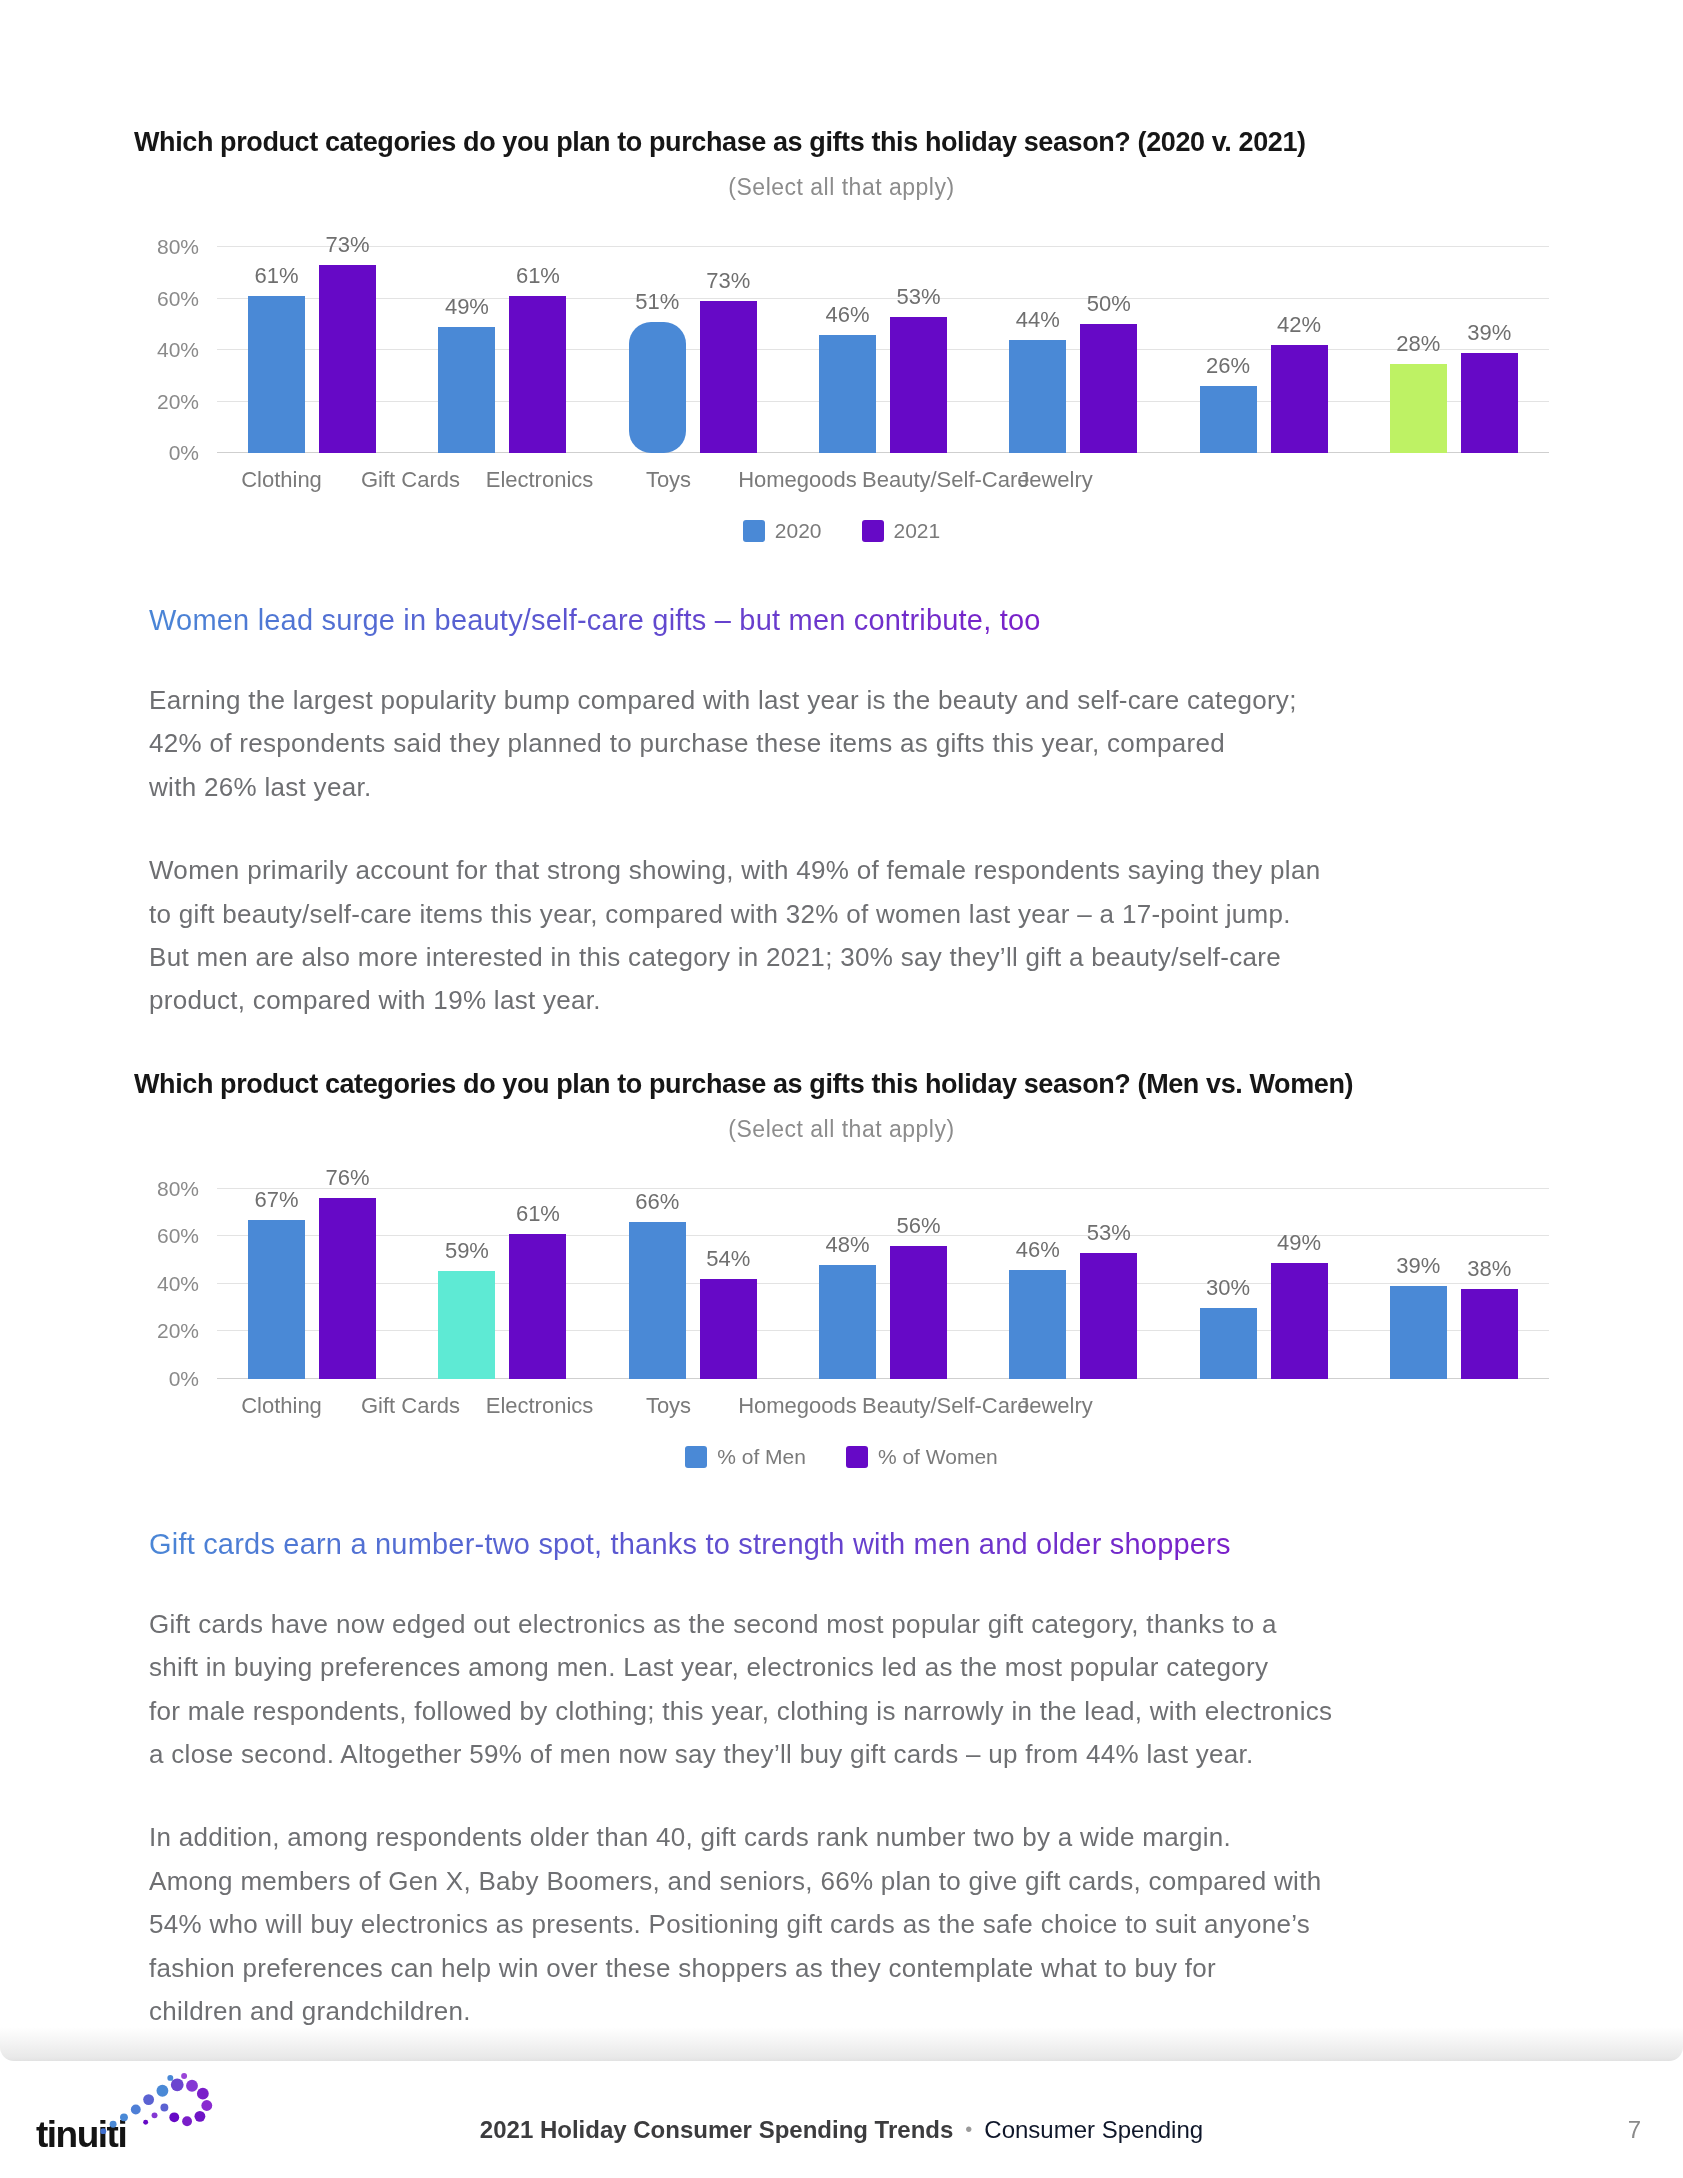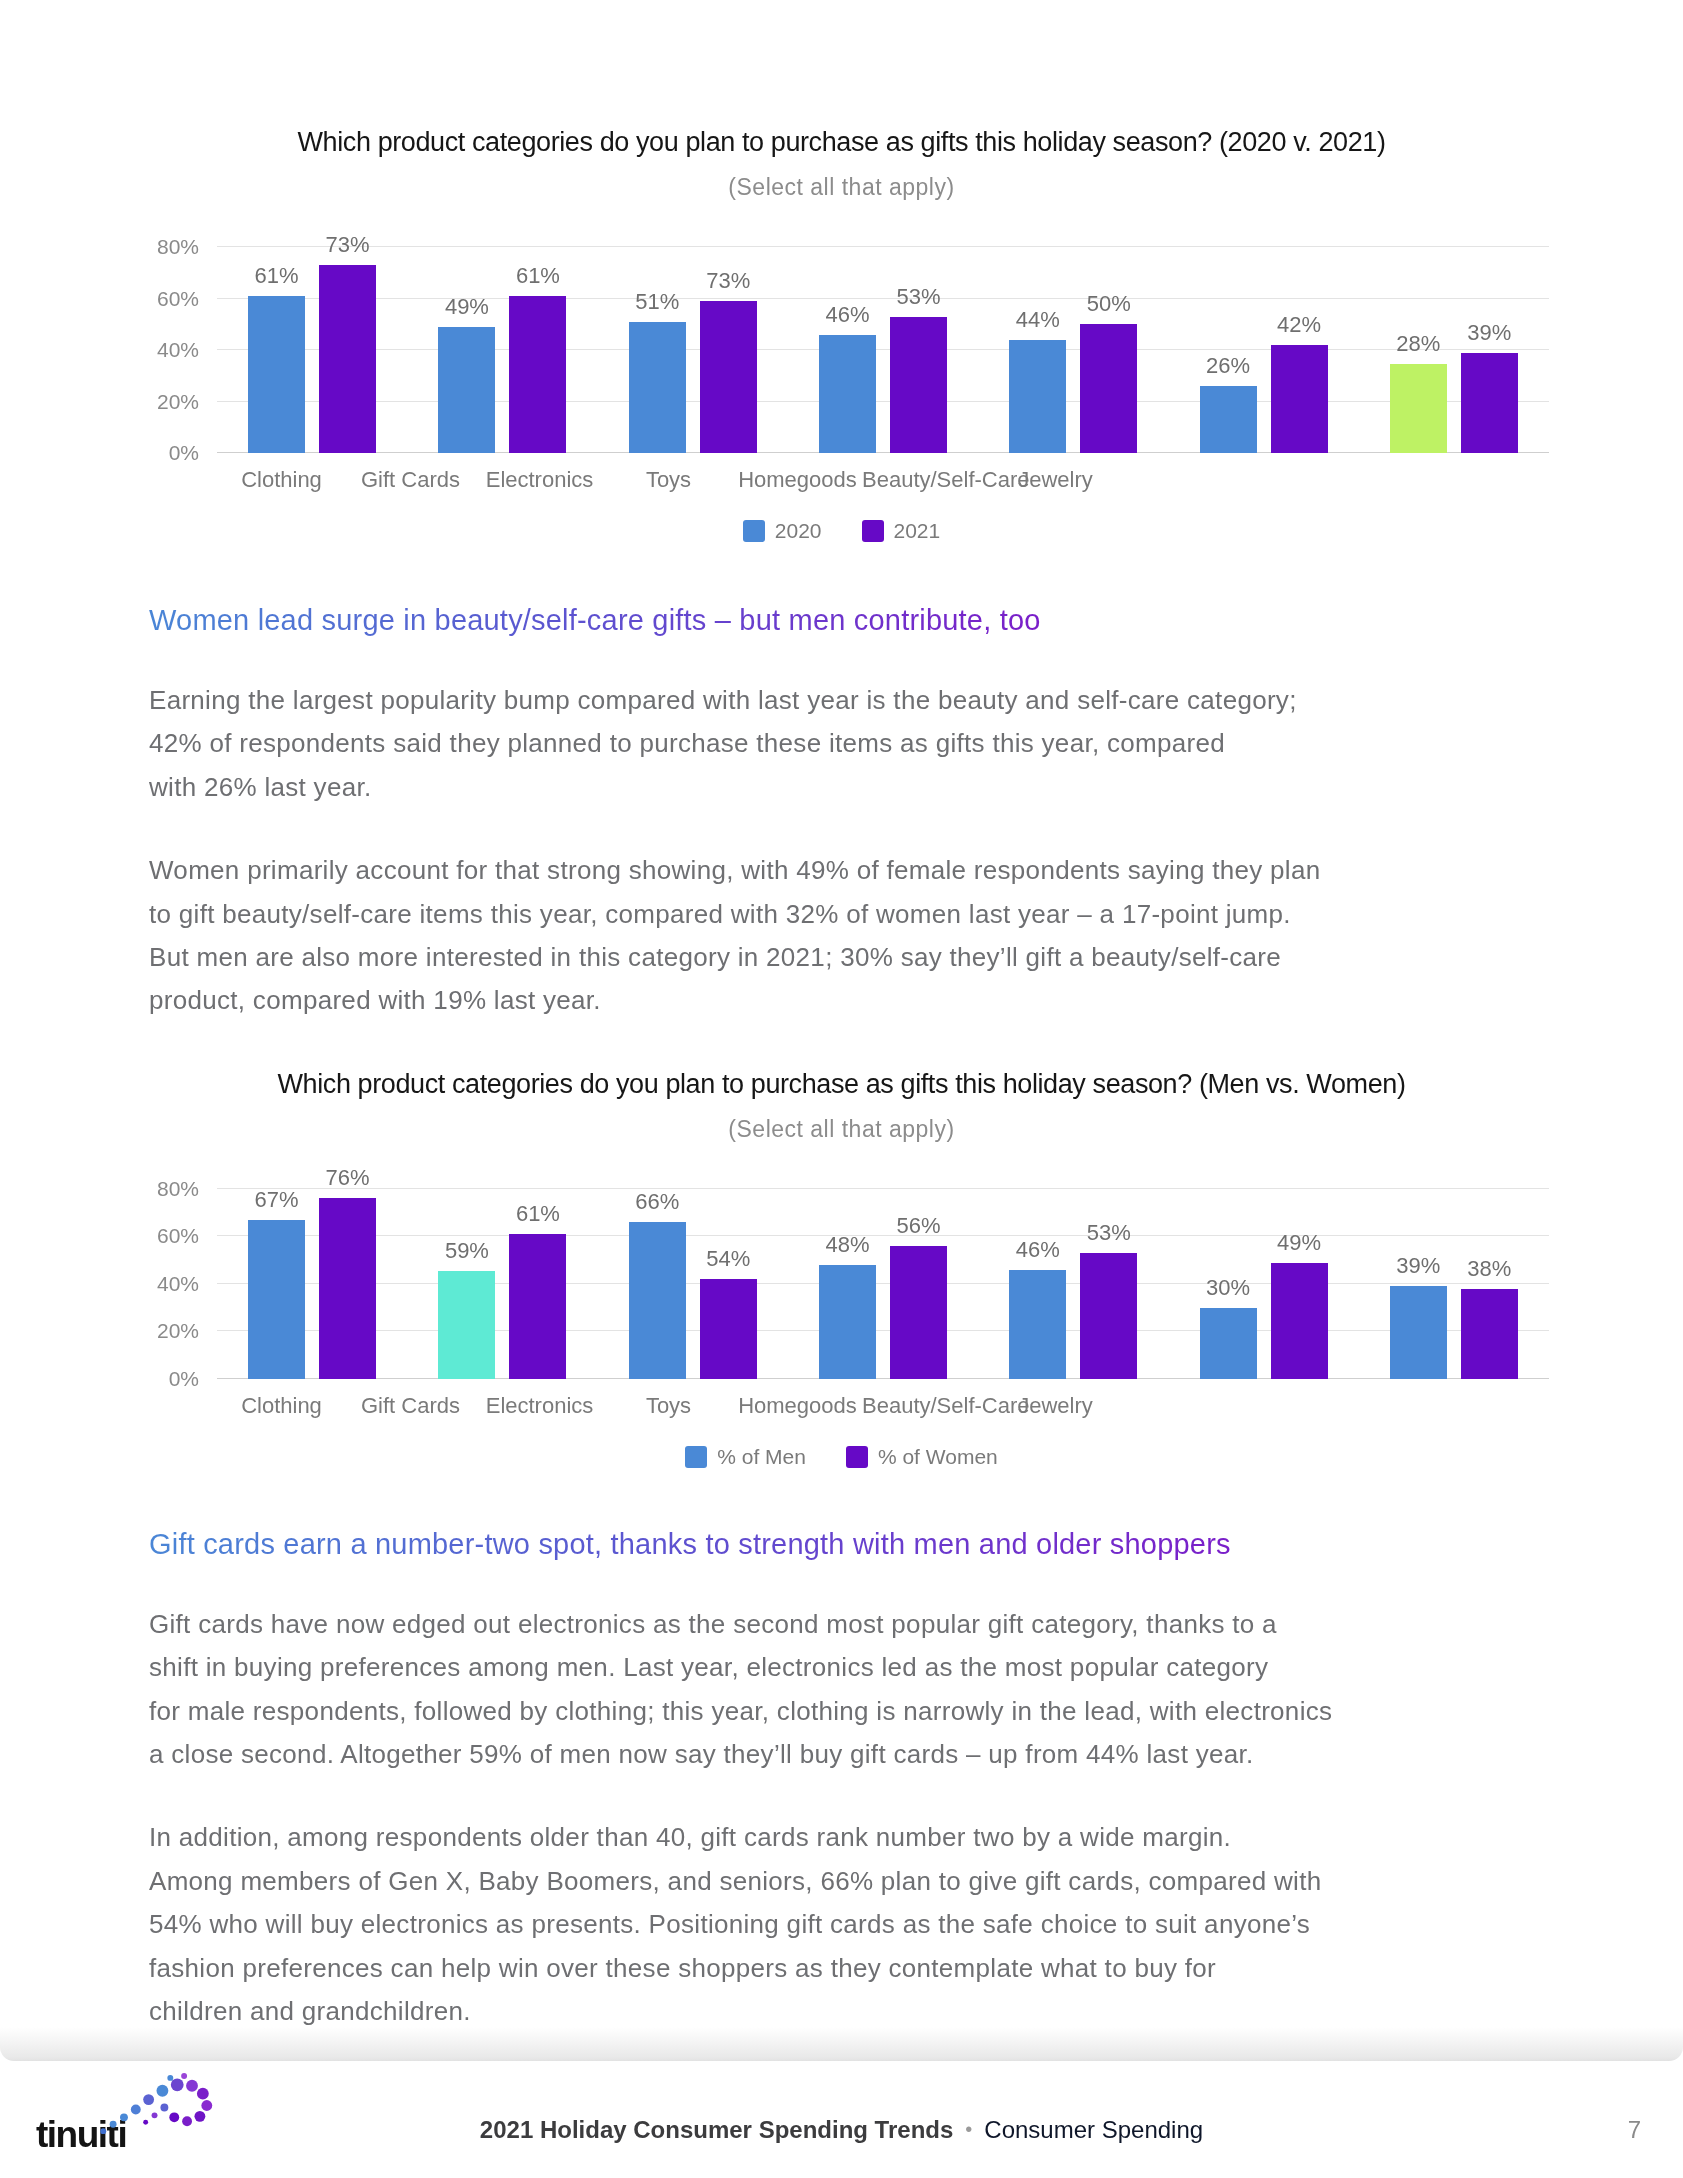--- a/index.html
+++ b/index.html
@@ -1,20 +1,20 @@
 <!DOCTYPE html>
 <html><head>
 <meta charset="utf-8">
 <style>
   html,body{margin:0;padding:0;background:#fff;}
   .page{position:relative;width:1683px;height:2178px;background:#fff;overflow:hidden;
         font-family:"Liberation Sans",sans-serif;color:#1b1b1b;padding-top:127px;box-sizing:border-box;}
   
   .chart-block{margin:0 134px;position:relative;}
-  .chart-title{margin:0 0 16px;text-align:center;font-size:27px;font-weight:400;
+  .chart-title{margin:0 0 16px;text-align:left;font-size:27px;font-weight:700;
                letter-spacing:-0.4px;color:#161616;white-space:nowrap;}
   .chart-subtitle{text-align:center;font-size:23px;color:#8c8c8c;letter-spacing:0.5px;}
   .plot{position:relative;margin-left:83px;margin-top:46px;}
   .gline{position:absolute;left:0;right:0;height:1px;background:#e3e3e3;}
   .gline.zero{background:#cfcfcf;}
   .ytick{position:absolute;left:-83px;width:65px;text-align:right;transform:translateY(50%);
          font-size:21px;color:#8a8a8a;}
   .bars{position:absolute;left:0;right:0;bottom:0;height:100%;display:flex;
         justify-content:space-around;align-items:flex-end;}
   .group{width:129px;display:flex;gap:14px;align-items:flex-end;justify-content:center;position:relative;}
@@ -79,21 +79,21 @@
           </div>
           <div class="group">
             <div class="bar" style="background: rgb(74, 137, 214); height: 126px;">
               <span class="val">49%</span>
             </div>
             <div class="bar" style="background: rgb(102, 9, 198); height: 157px;">
               <span class="val">61%</span>
             </div>
           </div>
           <div class="group">
-            <div class="bar" style="background: rgb(74, 137, 214); height: 131px;">
+            <div class="bar" style="background: rgb(74, 137, 214); height: 131px; border-radius: 22px;">
               <span class="val">51%</span>
             </div>
             <div class="bar" style="background: rgb(102, 9, 198); height: 152px;">
               <span class="val">73%</span>
             </div>
           </div>
           <div class="group">
             <div class="bar" style="background: rgb(74, 137, 214); height: 118px;">
               <span class="val">46%</span>
             </div>

